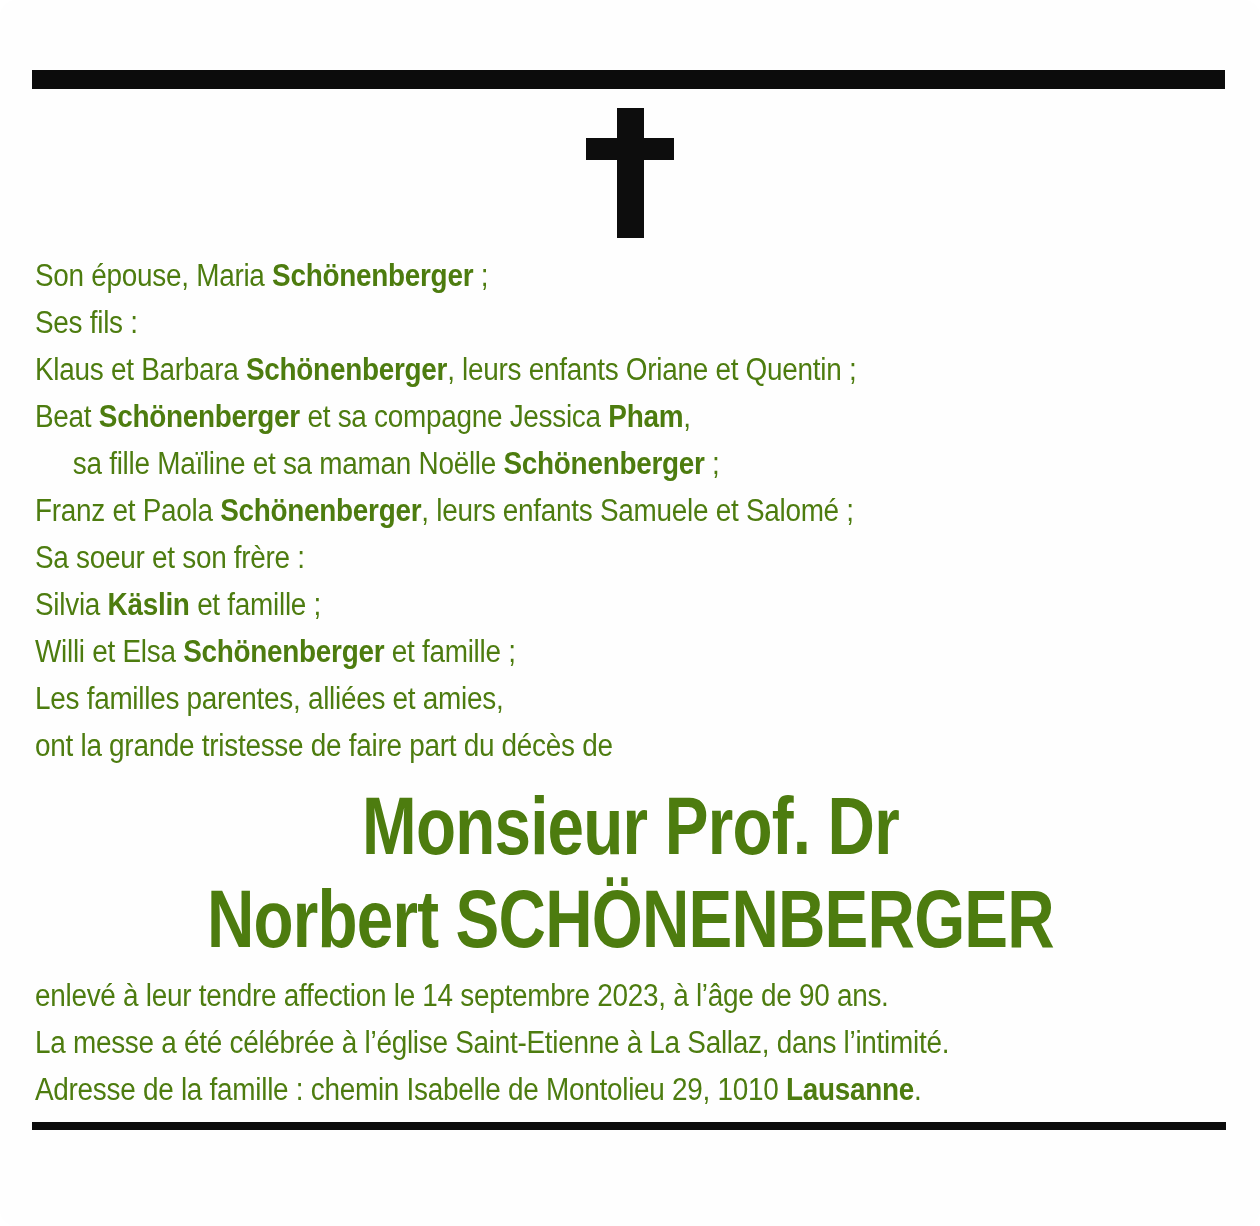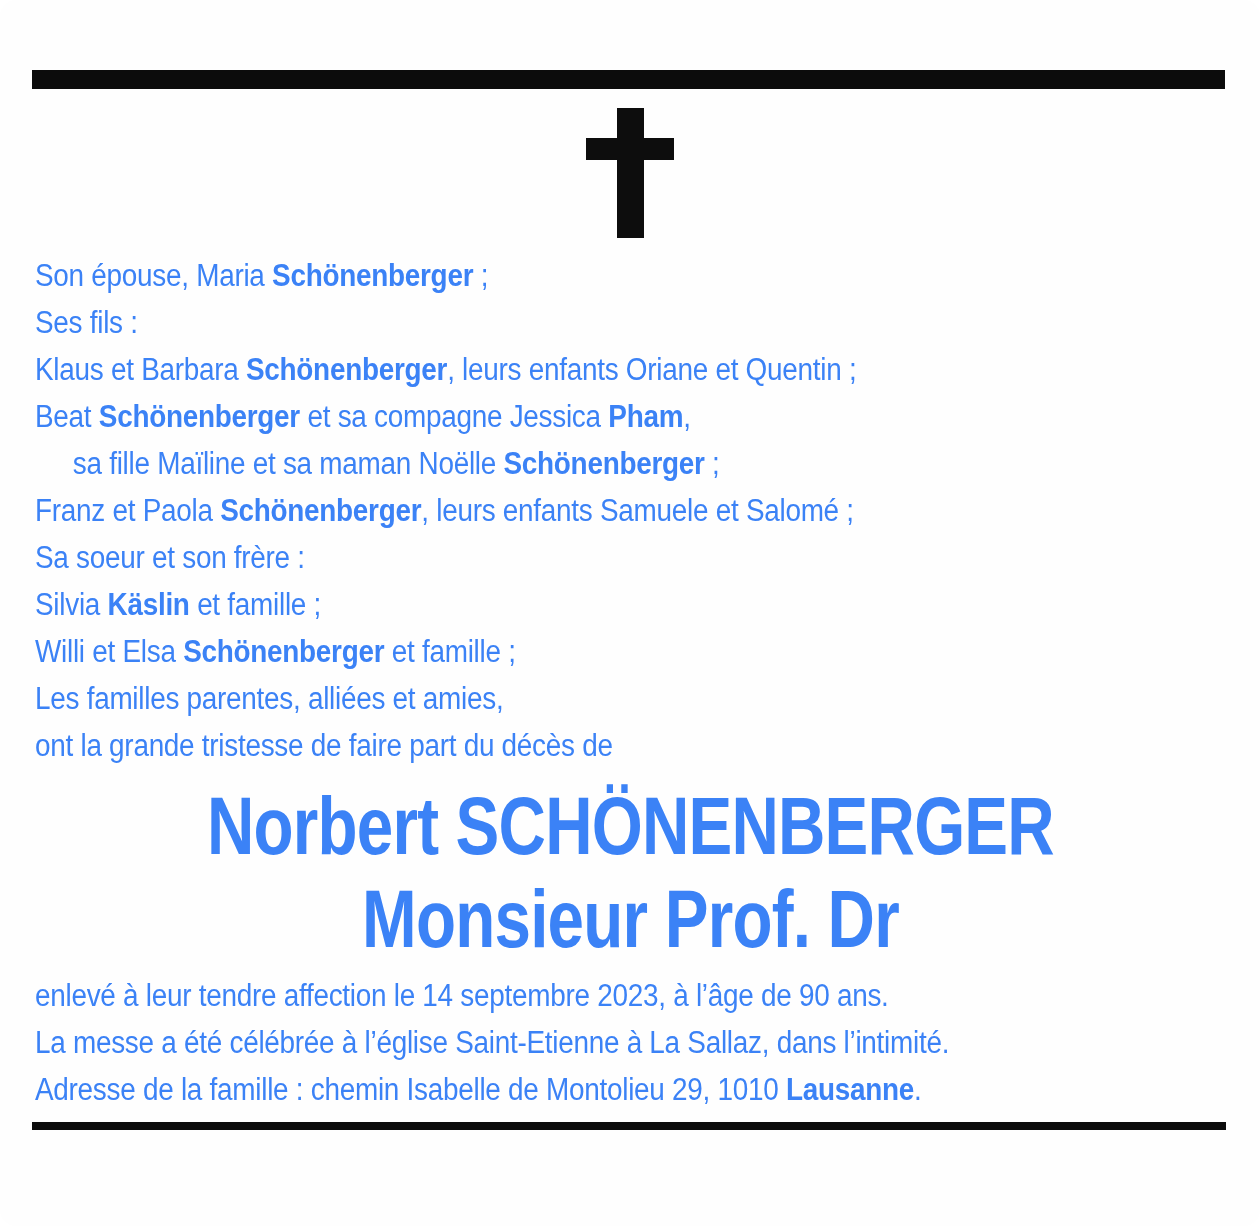--- a/index.html
+++ b/index.html
@@ -2,21 +2,21 @@
 <html><head>
 <meta charset="utf-8">
 <style>
   html, body { margin: 0; padding: 0; background: #ffffff; }
   .sheet {
     position: relative;
     width: 1260px;
     height: 1226px;
     background: #fefefe;
     font-family: "Liberation Sans", sans-serif;
-    color: #3b82f6;
+    color: #4d7c0f;
     overflow: hidden;
     border-radius: 16px;
   }
   .bar { position: absolute; background: #0c0c0c; }
   .bar-top    { left: 32px; top: 70px;   width: 1193px; height: 19px; }
   .bar-bottom { left: 32px; top: 1122px; width: 1194px; height: 8px; }
 
   
   .cross-v { position: absolute; left: 617px; top: 108px; width: 27px; height: 130px; background: #0d0d0d; }
   .cross-h { position: absolute; left: 586px; top: 138px; width: 88px;  height: 22px;  background: #0d0d0d; }
@@ -71,22 +71,22 @@
     <div class="line indent"><span>sa fille Maïline et sa maman Noëlle </span><span class="b">Schönenberger</span><span> ;</span></div>
     <div class="line"><span>Franz et Paola </span><span class="b">Schönenberger</span><span>, leurs enfants Samuele et Salomé ;</span></div>
     <div class="line"><span>Sa soeur et son frère :</span></div>
     <div class="line"><span>Silvia </span><span class="b">Käslin</span><span> et famille ;</span></div>
     <div class="line"><span>Willi et Elsa </span><span class="b">Schönenberger</span><span> et famille ;</span></div>
     <div class="line"><span>Les familles parentes, alliées et amies,</span></div>
     <div class="line"><span>ont la grande tristesse de faire part du décès de</span></div>
   </div>
 
   <div class="title-block">
+    <span class="tline"><span>Monsieur Prof. Dr</span></span>
     <span class="tline"><span>Norbert SCHÖNENBERGER</span></span>
-    <span class="tline"><span>Monsieur Prof. Dr</span></span>
   </div>
 
   <div class="closing">
     <div class="line"><span>enlevé à leur tendre affection le 14 septembre 2023, à l’âge de 90 ans.</span></div>
     <div class="line"><span>La messe a été célébrée à l’église Saint-Etienne à La Sallaz, dans l’intimité.</span></div>
     <div class="line"><span>Adresse de la famille : chemin Isabelle de Montolieu 29, 1010 </span><span class="b">Lausanne</span><span>.</span></div>
   </div>
 
   <div class="bar bar-bottom"></div>
 

